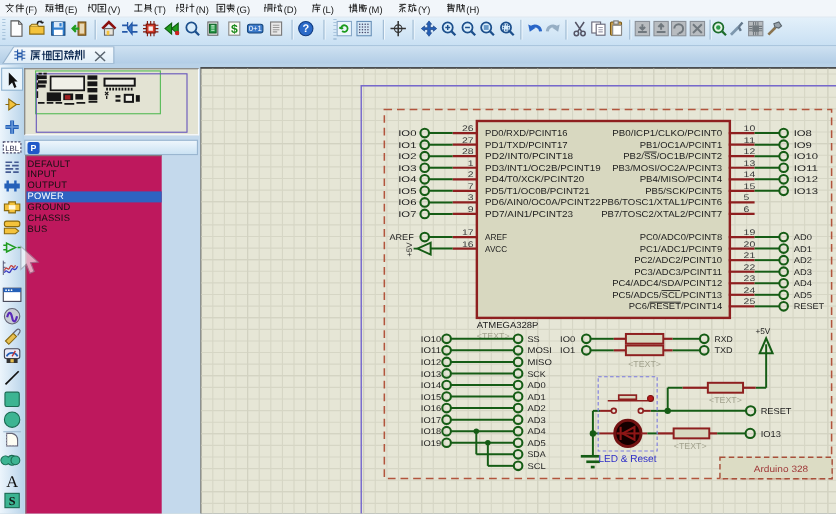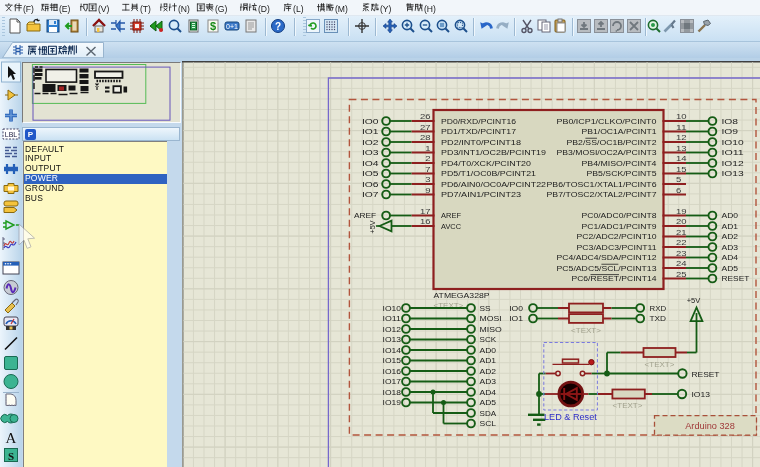--- a/index.html
+++ b/index.html
@@ -5,21 +5,21 @@
 body{font-family:"Liberation Sans",sans-serif;position:relative;background:#c4d9ec}
 #menubar{position:absolute;left:0;top:0;width:760px;height:16px;background:#f2f6fa;border-bottom:1px solid #e0e8f0}
 #toolbar{position:absolute;left:0;top:16px;width:760px;height:26px;background:linear-gradient(#e3f0fa,#c9e0f3);border-bottom:1px solid #a8c4dc}
 #tabbar{position:absolute;left:0;top:42px;width:760px;height:16px;background:linear-gradient(#cee1f1,#b2cde6)}
 #tabstrip{position:absolute;left:0;top:58px;width:760px;height:4px;background:#b9d2e8}
 #leftstrip{position:absolute;left:0;top:59px;width:22px;height:408px;background:linear-gradient(to right,#ecf5fc,#b9d4ea)}
 #overview{position:absolute;left:22px;top:62px;width:159px;height:61px;background:#e3e3d3;border-top:1px solid #7a7a7a;border-left:1px solid #7a7a7a;border-right:1px solid #f8fbfe;border-bottom:1px solid #f8fbfe}
 #termhead{position:absolute;left:22px;top:127px;width:158px;height:14px;background:linear-gradient(#eef6fc,#cbe2f3);border:1px solid #9ab6d0;font-size:8.5px;color:#222}
 #pbtn{position:absolute;left:2px;top:1px;width:11px;height:11px;background:#2058c8;border-radius:2px;color:#fff;font-weight:bold;font-size:8px;text-align:center;line-height:11px}
 #termtitle{position:absolute;left:14px;top:18px;width:100%;text-align:center;letter-spacing:.4px}
-#termlist{position:absolute;left:23px;top:141px;width:144px;height:326px;background:#fef9c3;border-left:1px solid #808080;border-top:1px solid #808080;font-size:8.5px;color:#101010}
+#termlist{position:absolute;left:23px;top:141px;width:124px;height:326px;background:#be185d;border-left:1px solid #808080;border-top:1px solid #808080;font-size:8.5px;color:#101010}
 .row{height:9.9px;line-height:9.9px;padding-left:1px;letter-spacing:.2px}
 .sel{background:#2f63c1;color:#fff}
 #canvas{position:absolute;left:182px;top:61px}
 .icon{position:absolute}
 </style></head><body>
 
 <div id="menubar"><svg width="760" height="16">
       <path d="M8.80 3.60L8.80 4.74M5.38 5.12L12.22 5.12M6.52 5.88L11.08 10.82M11.08 5.88L6.52 10.82" stroke="#1a1a1a" stroke-width="0.8" fill="none" stroke-linecap="round"></path>
       <path d="M15.32 4.74L15.32 10.82M16.46 3.98L14.56 6.26M19.12 3.60L19.12 10.82M16.84 5.50L21.40 5.50M16.46 7.78L21.40 7.78" stroke="#1a1a1a" stroke-width="0.8" fill="none" stroke-linecap="round"></path>
       <text x="22.9" y="12.2" font-size="8.6" fill="#1a1a1a">(F)</text>
@@ -379,20 +379,21 @@
     <div id="pbtn">P</div>
     <div id="termtitle">TERMINALS</div>
   </div>
 <div id="termlist">
     <div style="height:2.5px"></div>
     <div class="row">DEFAULT</div>
     <div class="row">INPUT</div>
     <div class="row">OUTPUT</div>
     <div class="row sel">POWER</div>
     <div class="row">GROUND</div>
+    <div class="row">CHASSIS</div>
     <div class="row">BUS</div>
   </div>
 <svg class="icon" style="left:13px;top:221px;opacity:.62" width="30" height="36">
     <path d="M6 3l0 21l5-4.8 3.2 8.2 3.8-1.6-3.2-8 6.8-.6z" fill="#fff" stroke="#9a9aa4" stroke-width="1"></path>
   </svg>
 <svg id="canvas" width="578" height="406" viewBox="182 61 578 406" font-family="Liberation Sans">
 <rect x="182" y="61" width="578" height="406" fill="#3f3f3f"></rect>
 <rect x="183.5" y="62.5" width="577" height="405" fill="#e6e6d6"></rect>
 <path d="M182.90 62.5V467M193.45 62.5V467M204.00 62.5V467M214.55 62.5V467M225.10 62.5V467M235.65 62.5V467M246.20 62.5V467M256.75 62.5V467M267.30 62.5V467M277.85 62.5V467M288.40 62.5V467M298.95 62.5V467M309.50 62.5V467M320.05 62.5V467M330.60 62.5V467M341.15 62.5V467M351.70 62.5V467M362.25 62.5V467M372.80 62.5V467M383.35 62.5V467M393.90 62.5V467M404.45 62.5V467M415.00 62.5V467M425.55 62.5V467M436.10 62.5V467M446.65 62.5V467M457.20 62.5V467M467.75 62.5V467M478.30 62.5V467M488.85 62.5V467M499.40 62.5V467M509.95 62.5V467M520.50 62.5V467M531.05 62.5V467M541.60 62.5V467M552.15 62.5V467M562.70 62.5V467M573.25 62.5V467M583.80 62.5V467M594.35 62.5V467M604.90 62.5V467M615.45 62.5V467M626.00 62.5V467M636.55 62.5V467M647.10 62.5V467M657.65 62.5V467M668.20 62.5V467M678.75 62.5V467M689.30 62.5V467M699.85 62.5V467M710.40 62.5V467M720.95 62.5V467M731.50 62.5V467M742.05 62.5V467M752.60 62.5V467M183.5 67.30H760M183.5 77.85H760M183.5 88.40H760M183.5 98.95H760M183.5 109.50H760M183.5 120.05H760M183.5 130.60H760M183.5 141.15H760M183.5 151.70H760M183.5 162.25H760M183.5 172.80H760M183.5 183.35H760M183.5 193.90H760M183.5 204.45H760M183.5 215.00H760M183.5 225.55H760M183.5 236.10H760M183.5 246.65H760M183.5 257.20H760M183.5 267.75H760M183.5 278.30H760M183.5 288.85H760M183.5 299.40H760M183.5 309.95H760M183.5 320.50H760M183.5 331.05H760M183.5 341.60H760M183.5 352.15H760M183.5 362.70H760M183.5 373.25H760M183.5 383.80H760M183.5 394.35H760M183.5 404.90H760M183.5 415.45H760M183.5 426.00H760M183.5 436.55H760M183.5 447.10H760M183.5 457.65H760" stroke="#d6d6c5" stroke-width="1"></path>
 <path d="M225.10 62.5V467M277.85 62.5V467M330.60 62.5V467M383.35 62.5V467M436.10 62.5V467M488.85 62.5V467M541.60 62.5V467M594.35 62.5V467M647.10 62.5V467M699.85 62.5V467M752.60 62.5V467M183.5 77.85H760M183.5 130.60H760M183.5 183.35H760M183.5 236.10H760M183.5 288.85H760M183.5 341.60H760M183.5 394.35H760M183.5 447.10H760" stroke="#d2d2c1" stroke-width="1"></path>

